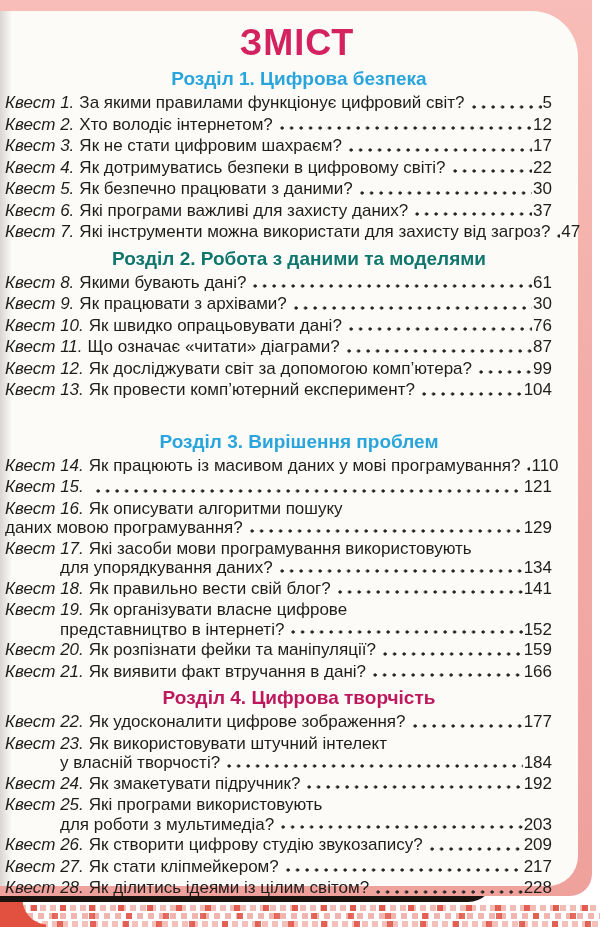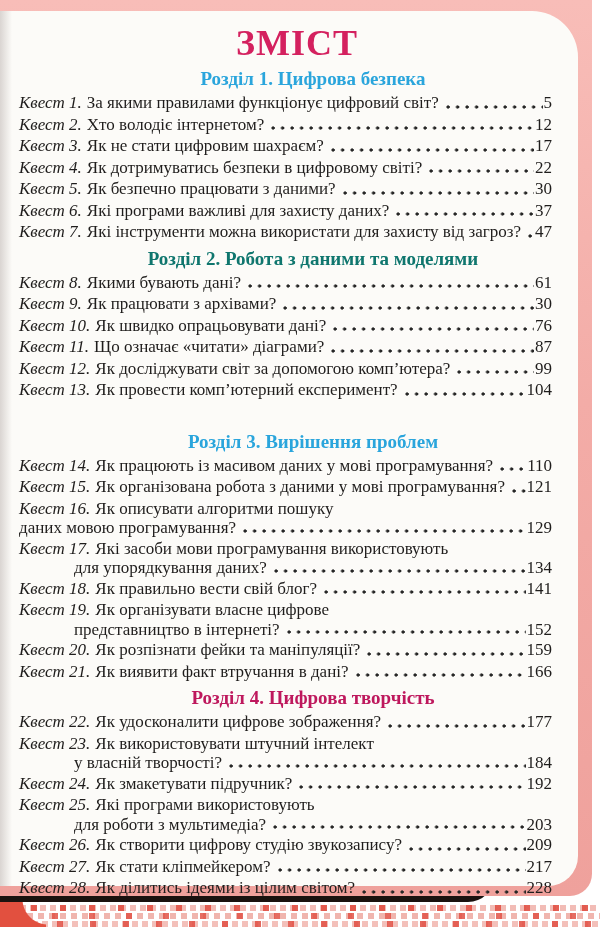--- a/index.html
+++ b/index.html
@@ -6,21 +6,20 @@
   body{
     width:600px;height:927px;position:relative;overflow:hidden;
     background:#ffffff;
     font-family:"Liberation Sans", sans-serif;
   }
   
   .book{
     position:absolute;left:0;top:0;width:494px;height:902px;
     background:#1a120f;
     border-bottom-right-radius:26px;
-    font-family:Liberation Serif, serif;
   }
   .pink-frame{
     position:absolute;left:0;top:0;width:592px;height:896px;
     background:linear-gradient(180deg,#f8bdb8 0%,#f3aca7 45%,#efa19c 100%);
     border-bottom-right-radius:22px;
   }
   .paper{
     position:absolute;left:0;top:11px;width:578px;height:875px;
     background:#fcfbf8;
     border-top-right-radius:46px;
@@ -30,21 +29,21 @@
   .left-shadow{
     position:absolute;left:0;top:11px;width:12px;height:875px;
     background:linear-gradient(90deg,rgba(80,60,55,.20),rgba(80,60,55,0));
     pointer-events:none;
   }
   
   .title{
     margin:0 0 2px 42px;width:510px;text-align:center;
     font-size:36px;line-height:40px;font-weight:bold;letter-spacing:1px;
   }
-  .toc{width:552px;padding-left:19px;box-sizing:border-box;}
+  .toc{width:552px;padding-left:5px;box-sizing:border-box;}
   .sec-h{
     width:510px;margin:6px 0 3px 39px;text-align:center;
     font-size:19px;line-height:20px;font-weight:bold;
   }
   .entry{font-size:17px;}
   .line{display:flex;align-items:baseline;height:21.5px;line-height:21.5px;}
   .line.cont{height:18.5px;line-height:18.5px;}
   .line.cont.ind{padding-left:55px;}
   .lbl{font-style:italic;margin-right:5px;white-space:pre;}
   .txt{white-space:pre;}
@@ -203,21 +202,20 @@
           <div class="line">
             <span class="lbl">Квест 14.</span>
             <span class="txt">Як працюють із масивом даних у мові програмування?</span>
             <span class="dots"></span>
             <span class="pg">110</span>
           </div>
         </div>
         <div class="entry">
           <div class="line">
             <span class="lbl">Квест 15.</span>
-            <span class="txt">Як організована робота з даними у мові програмування?</span>
             <span class="dots"></span>
             <span class="pg">121</span>
           </div>
         </div>
         <div class="entry">
           <div class="line">
             <span class="lbl">Квест 16.</span>
             <span class="txt">Як описувати алгоритми пошуку</span>
           </div>
           <div class="line cont">

